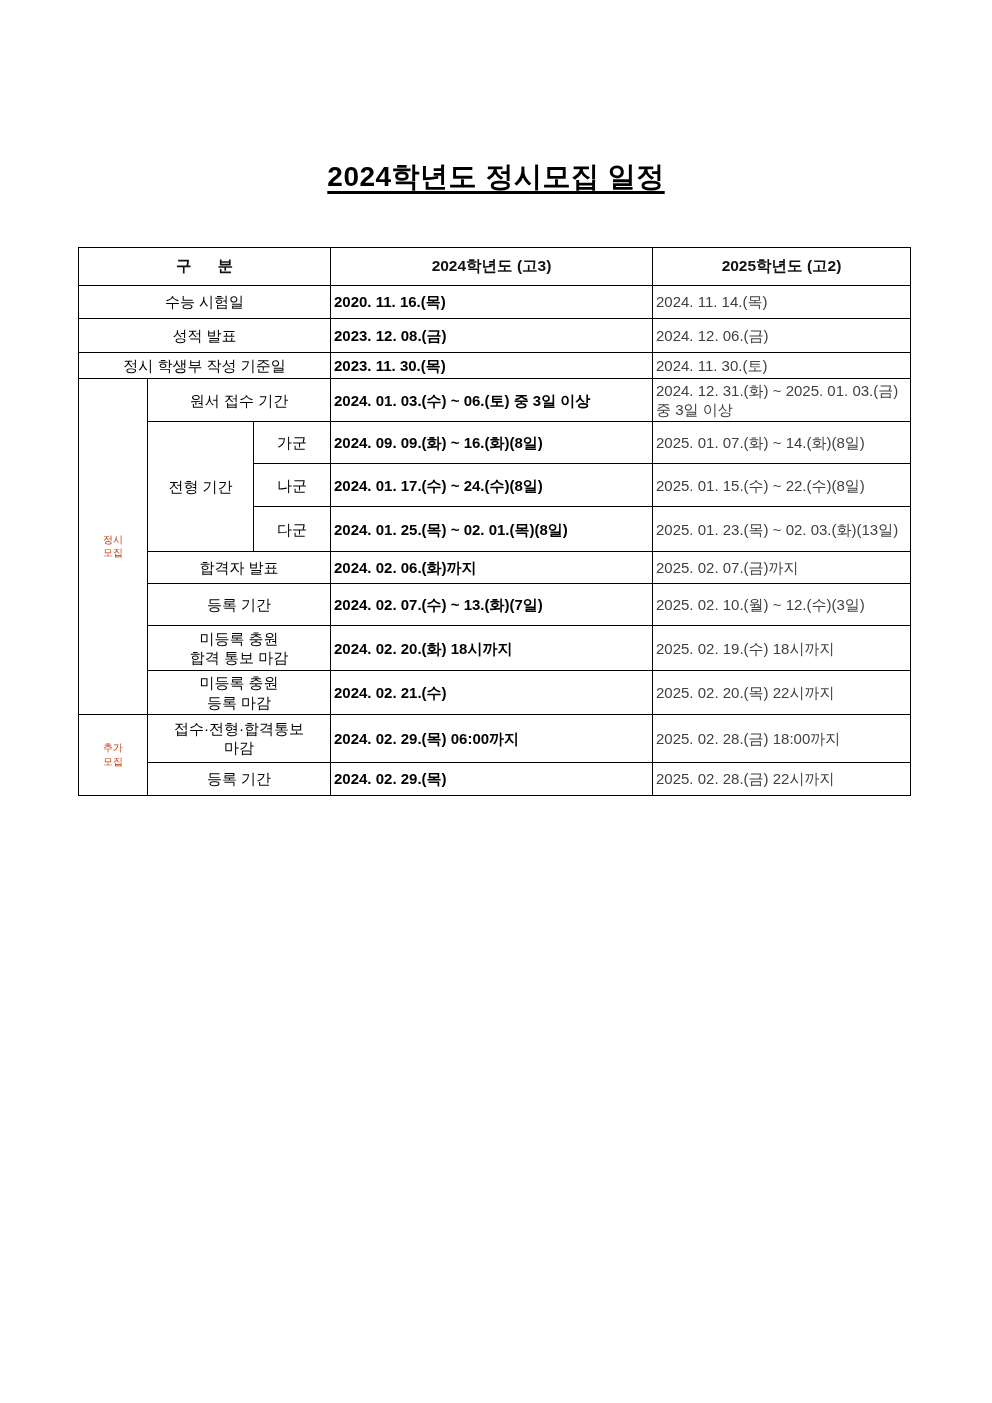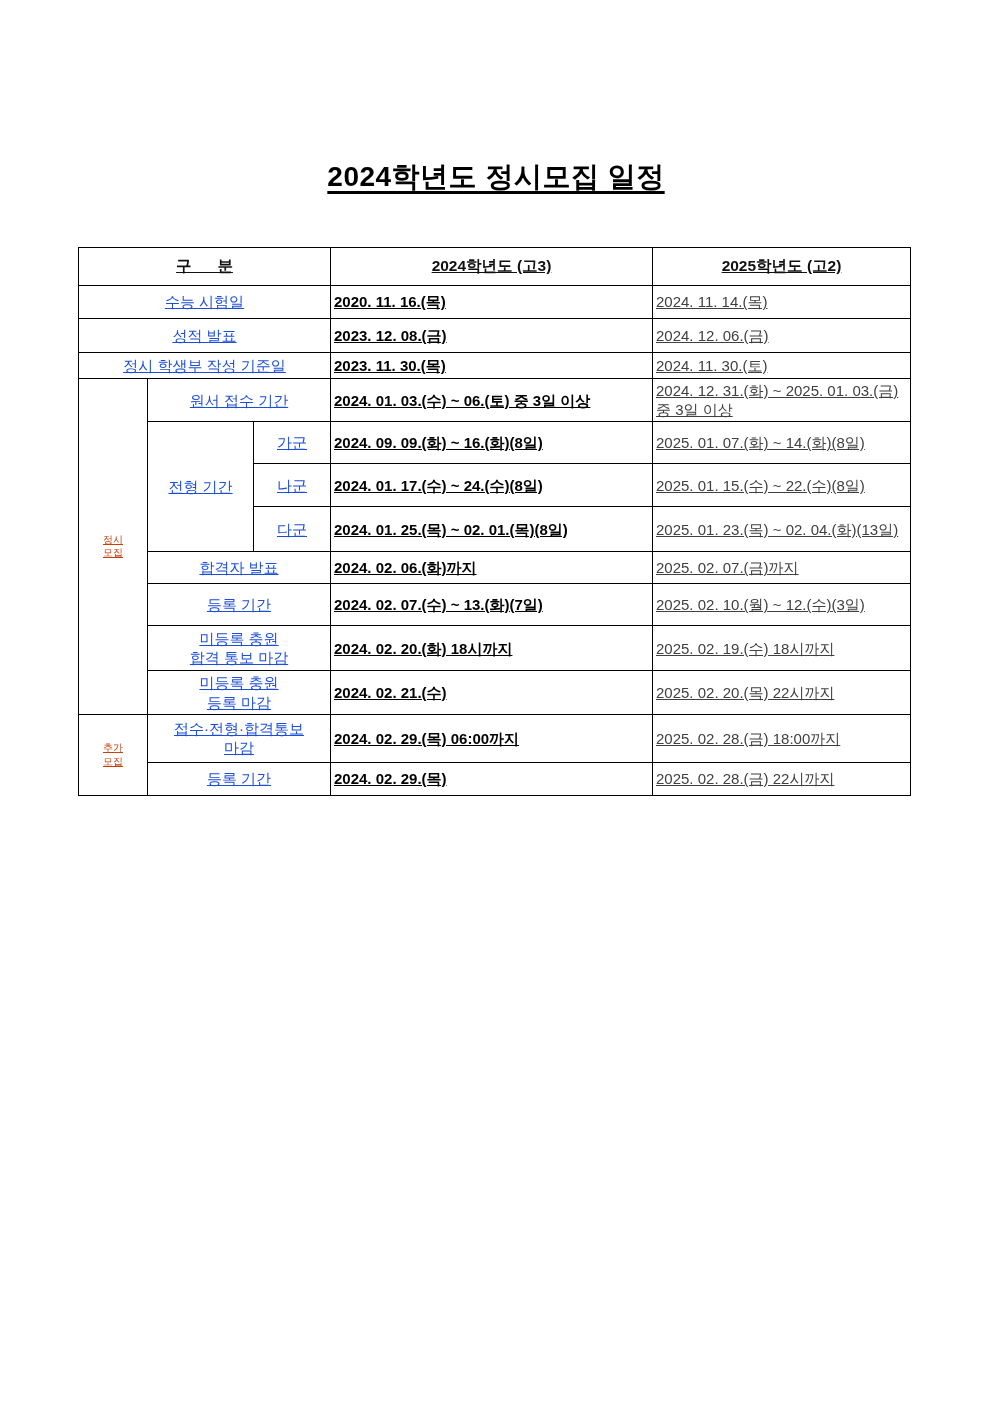--- a/index.html
+++ b/index.html
@@ -36,35 +36,34 @@
     left: 78px;
     top: 247px;
     width: 832px;
     border-collapse: collapse;
     table-layout: fixed;
   }
   table.schedule td, table.schedule th {
     border: 1.5px solid #000000;
     padding: 2px 3px;
     overflow: hidden;
-    text-decoration: underline;
   }
   th.hd {
     font-size: 15.5px;
     font-weight: bold;
     color: #111111;
     text-align: center;
     vertical-align: middle;
   }
   th.hd-cat {
     white-space: pre;
   }
   td.lbl {
     font-size: 15px;
-    color: #1d4ed8;
+    color: #000000;
     text-align: center;
     vertical-align: middle;
     line-height: 1.28;
     white-space: pre-line;
   }
   td.grp {
     font-size: 10px;
     color: #c2410c;
     text-align: center;
     vertical-align: middle;
@@ -152,21 +151,21 @@
 
     <tr style="height:43px">
       <td class="lbl">나군</td>
       <td class="d24">2024. 01. 17.(수) ~ 24.(수)(8일)</td>
       <td class="d25">2025. 01. 15.(수) ~ 22.(수)(8일)</td>
     </tr>
 
     <tr style="height:45px">
       <td class="lbl">다군</td>
       <td class="d24">2024. 01. 25.(목) ~ 02. 01.(목)(8일)</td>
-      <td class="d25">2025. 01. 23.(목) ~ 02. 04.(화)(13일)</td>
+      <td class="d25">2025. 01. 23.(목) ~ 02. 03.(화)(13일)</td>
     </tr>
 
     <tr style="height:32px">
       <td class="lbl" colspan="2">합격자 발표</td>
       <td class="d24">2024. 02. 06.(화)까지</td>
       <td class="d25">2025. 02. 07.(금)까지</td>
     </tr>
 
     <tr style="height:42px">
       <td class="lbl" colspan="2">등록 기간</td>

